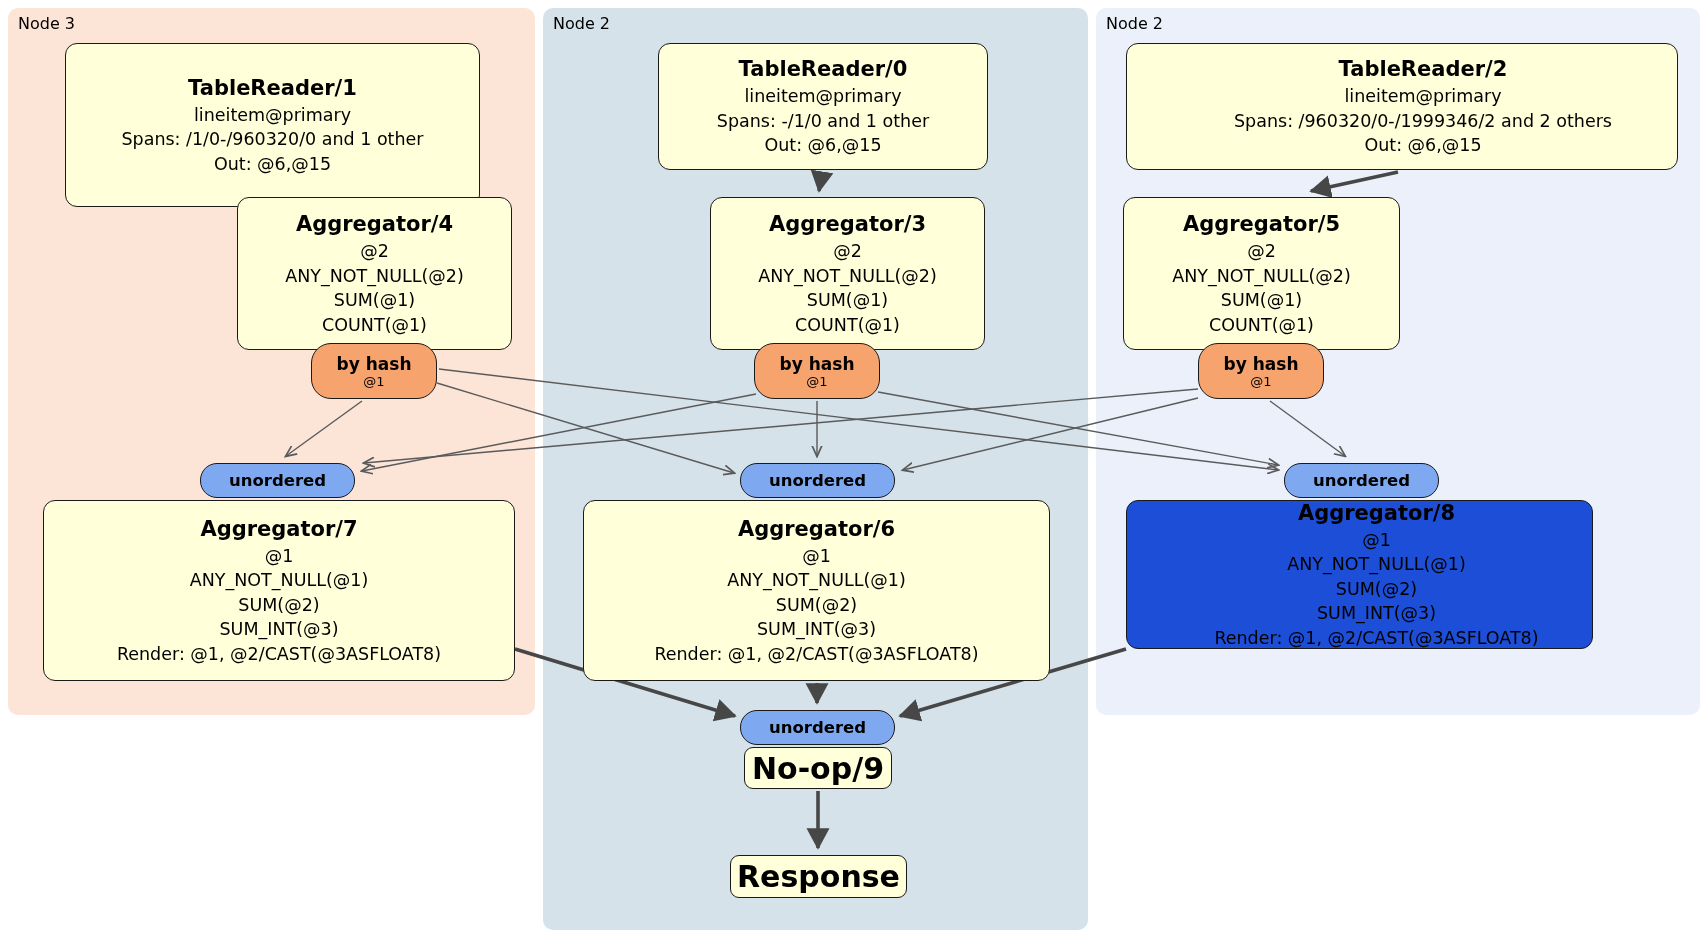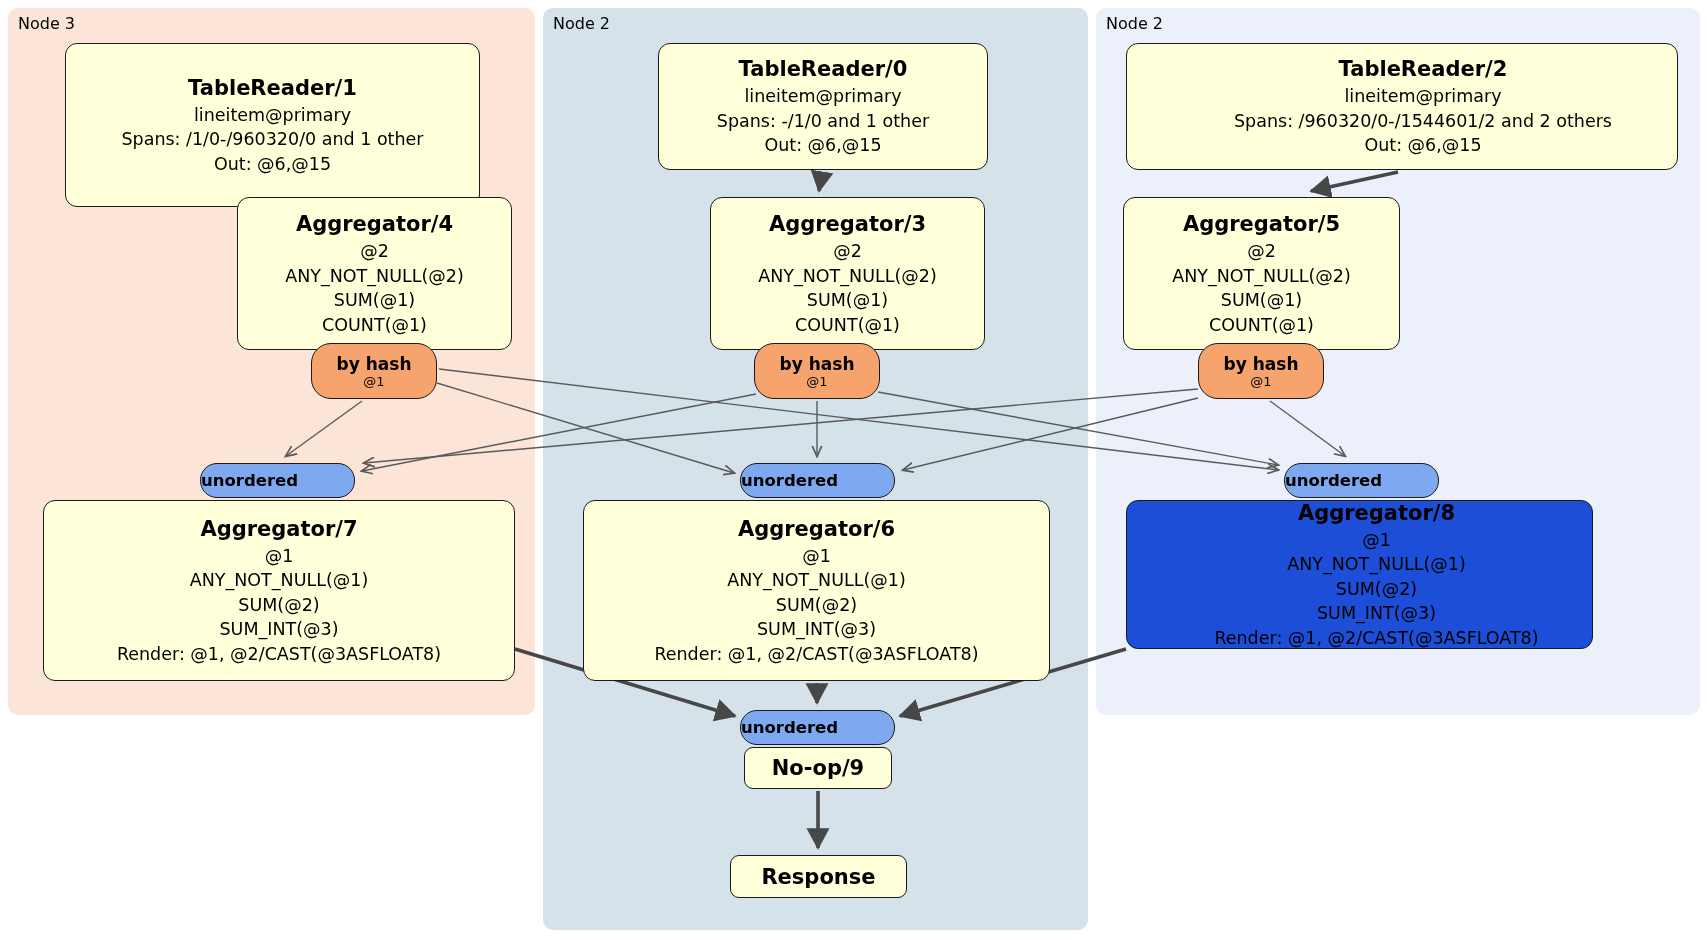--- a/index.html
+++ b/index.html
@@ -10,25 +10,25 @@
   .pbox{position:absolute;z-index:2;background:#ffffd9;border:1.6px solid #1a1a1a;border-radius:12px;
         display:flex;flex-direction:column;align-items:center;justify-content:center;
         text-align:center;box-sizing:border-box;padding:2px 6px;}
   .pbox .title{font-weight:bold;font-size:21px;color:#000;line-height:29px;white-space:nowrap;}
   .pbox .line{font-size:17.5px;color:#000;line-height:24.5px;white-space:nowrap;}
   .router{position:absolute;z-index:2;background:#f7a36e;border:1.6px solid #1a1a1a;border-radius:20px;
           display:flex;flex-direction:column;align-items:center;justify-content:center;box-sizing:border-box;}
   .router .rlabel{font-weight:bold;font-size:17px;line-height:20px;color:#000;}
   .router .rsub{font-size:13px;line-height:15px;color:#000;}
   .sync{position:absolute;z-index:2;background:#7ea9f0;border:1.6px solid #1a1a1a;border-radius:17px;
-        display:flex;align-items:center;justify-content:flex-start;box-sizing:border-box;}
+        display:flex;align-items:center;justify-content:center;box-sizing:border-box;}
   .sync .slabel{font-weight:bold;font-size:16.5px;color:#000;}
   .smallbox{position:absolute;z-index:3;background:#ffffd9;border:1.8px solid #1a1a1a;border-radius:9px;
         display:flex;align-items:center;justify-content:center;box-sizing:border-box;}
-  .smallbox .title{font-weight:bold;font-size:21px;color:#000;white-space:nowrap;}
+  .smallbox .title{font-weight:bold;font-size:30px;color:#000;white-space:nowrap;}
   .edge-thin{stroke:#5a5a5a;stroke-width:1.4;fill:none;}
   .edge-thick{stroke:#474747;stroke-width:3.6;fill:none;}
 </style>
 </head>
 <body>
 
 <div id="canvas">
 
   <div class="section" style="left: 8px; top: 8px; width: 527px; height: 707px; background: rgb(252, 228, 215);">
     <span class="section-label">Node 3</span>
@@ -77,21 +77,21 @@
   </div>
   <div class="pbox" style="left: 658px; top: 43px; width: 330px; height: 127px; background: rgb(255, 255, 217);">
     <div class="title">TableReader/0</div>
     <div class="line">lineitem@primary</div>
     <div class="line">Spans: -/1/0 and 1 other</div>
     <div class="line">Out: @6,@15</div>
   </div>
   <div class="pbox" style="left: 1126px; top: 43px; width: 552px; height: 127px; background: rgb(255, 255, 217); padding-left: 48px;">
     <div class="title">TableReader/2</div>
     <div class="line">lineitem@primary</div>
-    <div class="line">Spans: /960320/0-/1544601/2 and 2 others</div>
+    <div class="line">Spans: /960320/0-/1999346/2 and 2 others</div>
     <div class="line">Out: @6,@15</div>
   </div>
 
   <div class="pbox" style="left: 237px; top: 197px; width: 275px; height: 153px; background: rgb(255, 255, 217);">
     <div class="title">Aggregator/4</div>
     <div class="line">@2</div>
     <div class="line">ANY_NOT_NULL(@2)</div>
     <div class="line">SUM(@1)</div>
     <div class="line">COUNT(@1)</div>
   </div>

